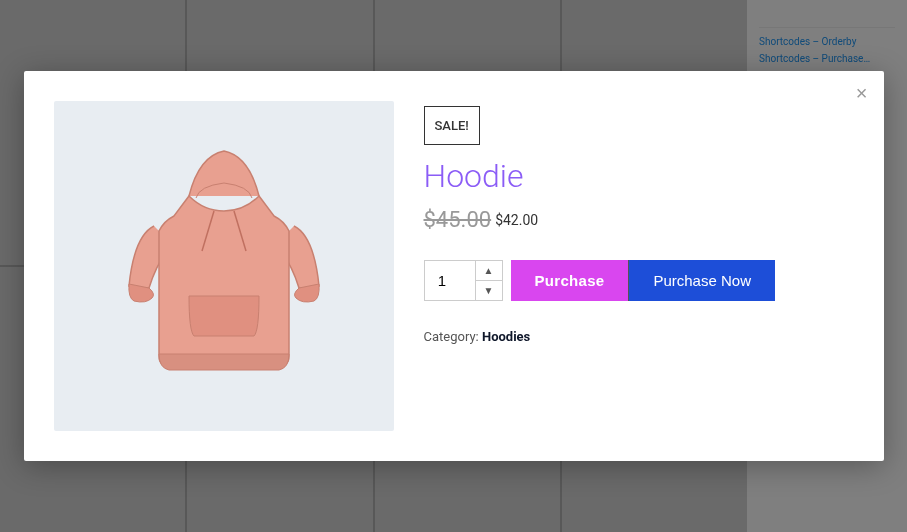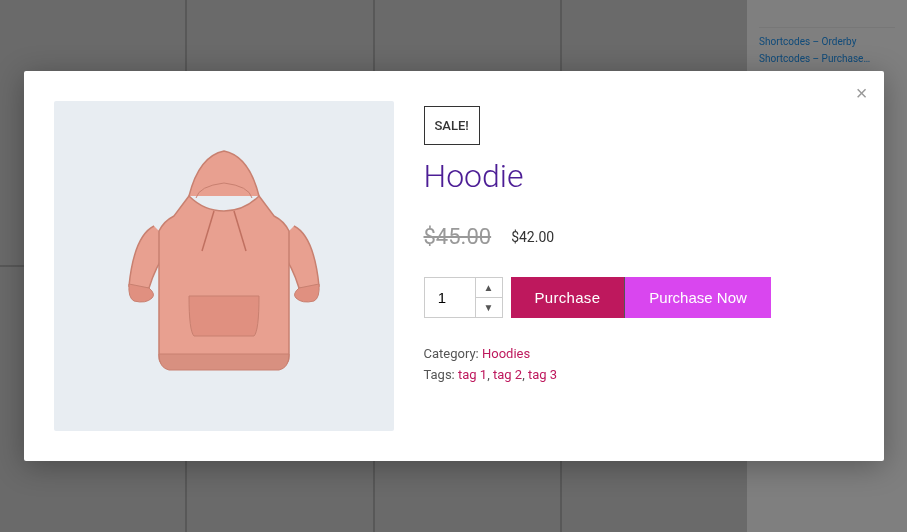--- a/index.html
+++ b/index.html
@@ -124,28 +124,28 @@
       font-size: 13px;
       font-weight: 500;
       color: #333;
       margin-bottom: 12px;
       width: fit-content;
     }
 
     .product-title {
       font-size: 32px;
       font-weight: 300;
-      color: #4c1d95;
-      margin-bottom: 29px;
+      color: #8b5cf6;
+      margin-bottom: 12px;
     }
 
     .price-container {
       display: flex;
       align-items: center;
-      gap: 20px;
+      gap: 4px;
       margin-bottom: 28px;
     }
 
     .price-original {
       font-size: 22px;
       color: #999;
       text-decoration: line-through;
     }
 
     .price-sale {
@@ -194,50 +194,51 @@
       font-size: 10px;
       color: #555;
       padding: 0;
     }
 
     .qty-btn:not(:last-child) {
       border-bottom: 1px solid #ccc;
     }
 
     .btn-purchase {
-      background: #be185d;
+      background: #d946ef;
       color: white;
       border: none;
       padding: 12px 24px;
       font-size: 15px;
       cursor: pointer;
-      font-weight: 400;
+      font-weight: 700;
       letter-spacing: 0.3px;
     }
 
     .btn-purchase-now {
-      background: #d946ef;
+      background: #1d4ed8;
       color: white;
       border: none;
       padding: 12px 24px;
       font-size: 15px;
       cursor: pointer;
       font-weight: 400;
       border-left: 1px solid #555;
     }
 
     .meta-row {
       font-size: 13px;
       color: #555;
       margin-bottom: 6px;
     }
 
     .meta-row a {
-      color: #be185d;
+      color: #0f172a;
       text-decoration: none;
+      font-weight: bold;
     }
 
     .partial-card {
       position: absolute;
       bottom: 0;
       left: 0;
       right: 0;
       background: rgba(255,255,255,0.9);
       padding: 4px 8px;
       font-size: 10px;
@@ -360,20 +361,16 @@
         </div>
         <button class="btn-purchase">Purchase</button>
         <button class="btn-purchase-now">Purchase Now</button>
       </div>
 
       <div class="meta-row">
         <span>Category:</span>
         <a href="#">Hoodies</a>
       </div>
 
-      <div class="meta-row">
-        <span>Tags:</span>
-        <a href="#">tag 1</a><span>, </span><a href="#">tag 2</a><span>, </span><a href="#">tag 3</a>
-      </div>
 
     </div>
   </div>
 </div>
 
 </body></html>

